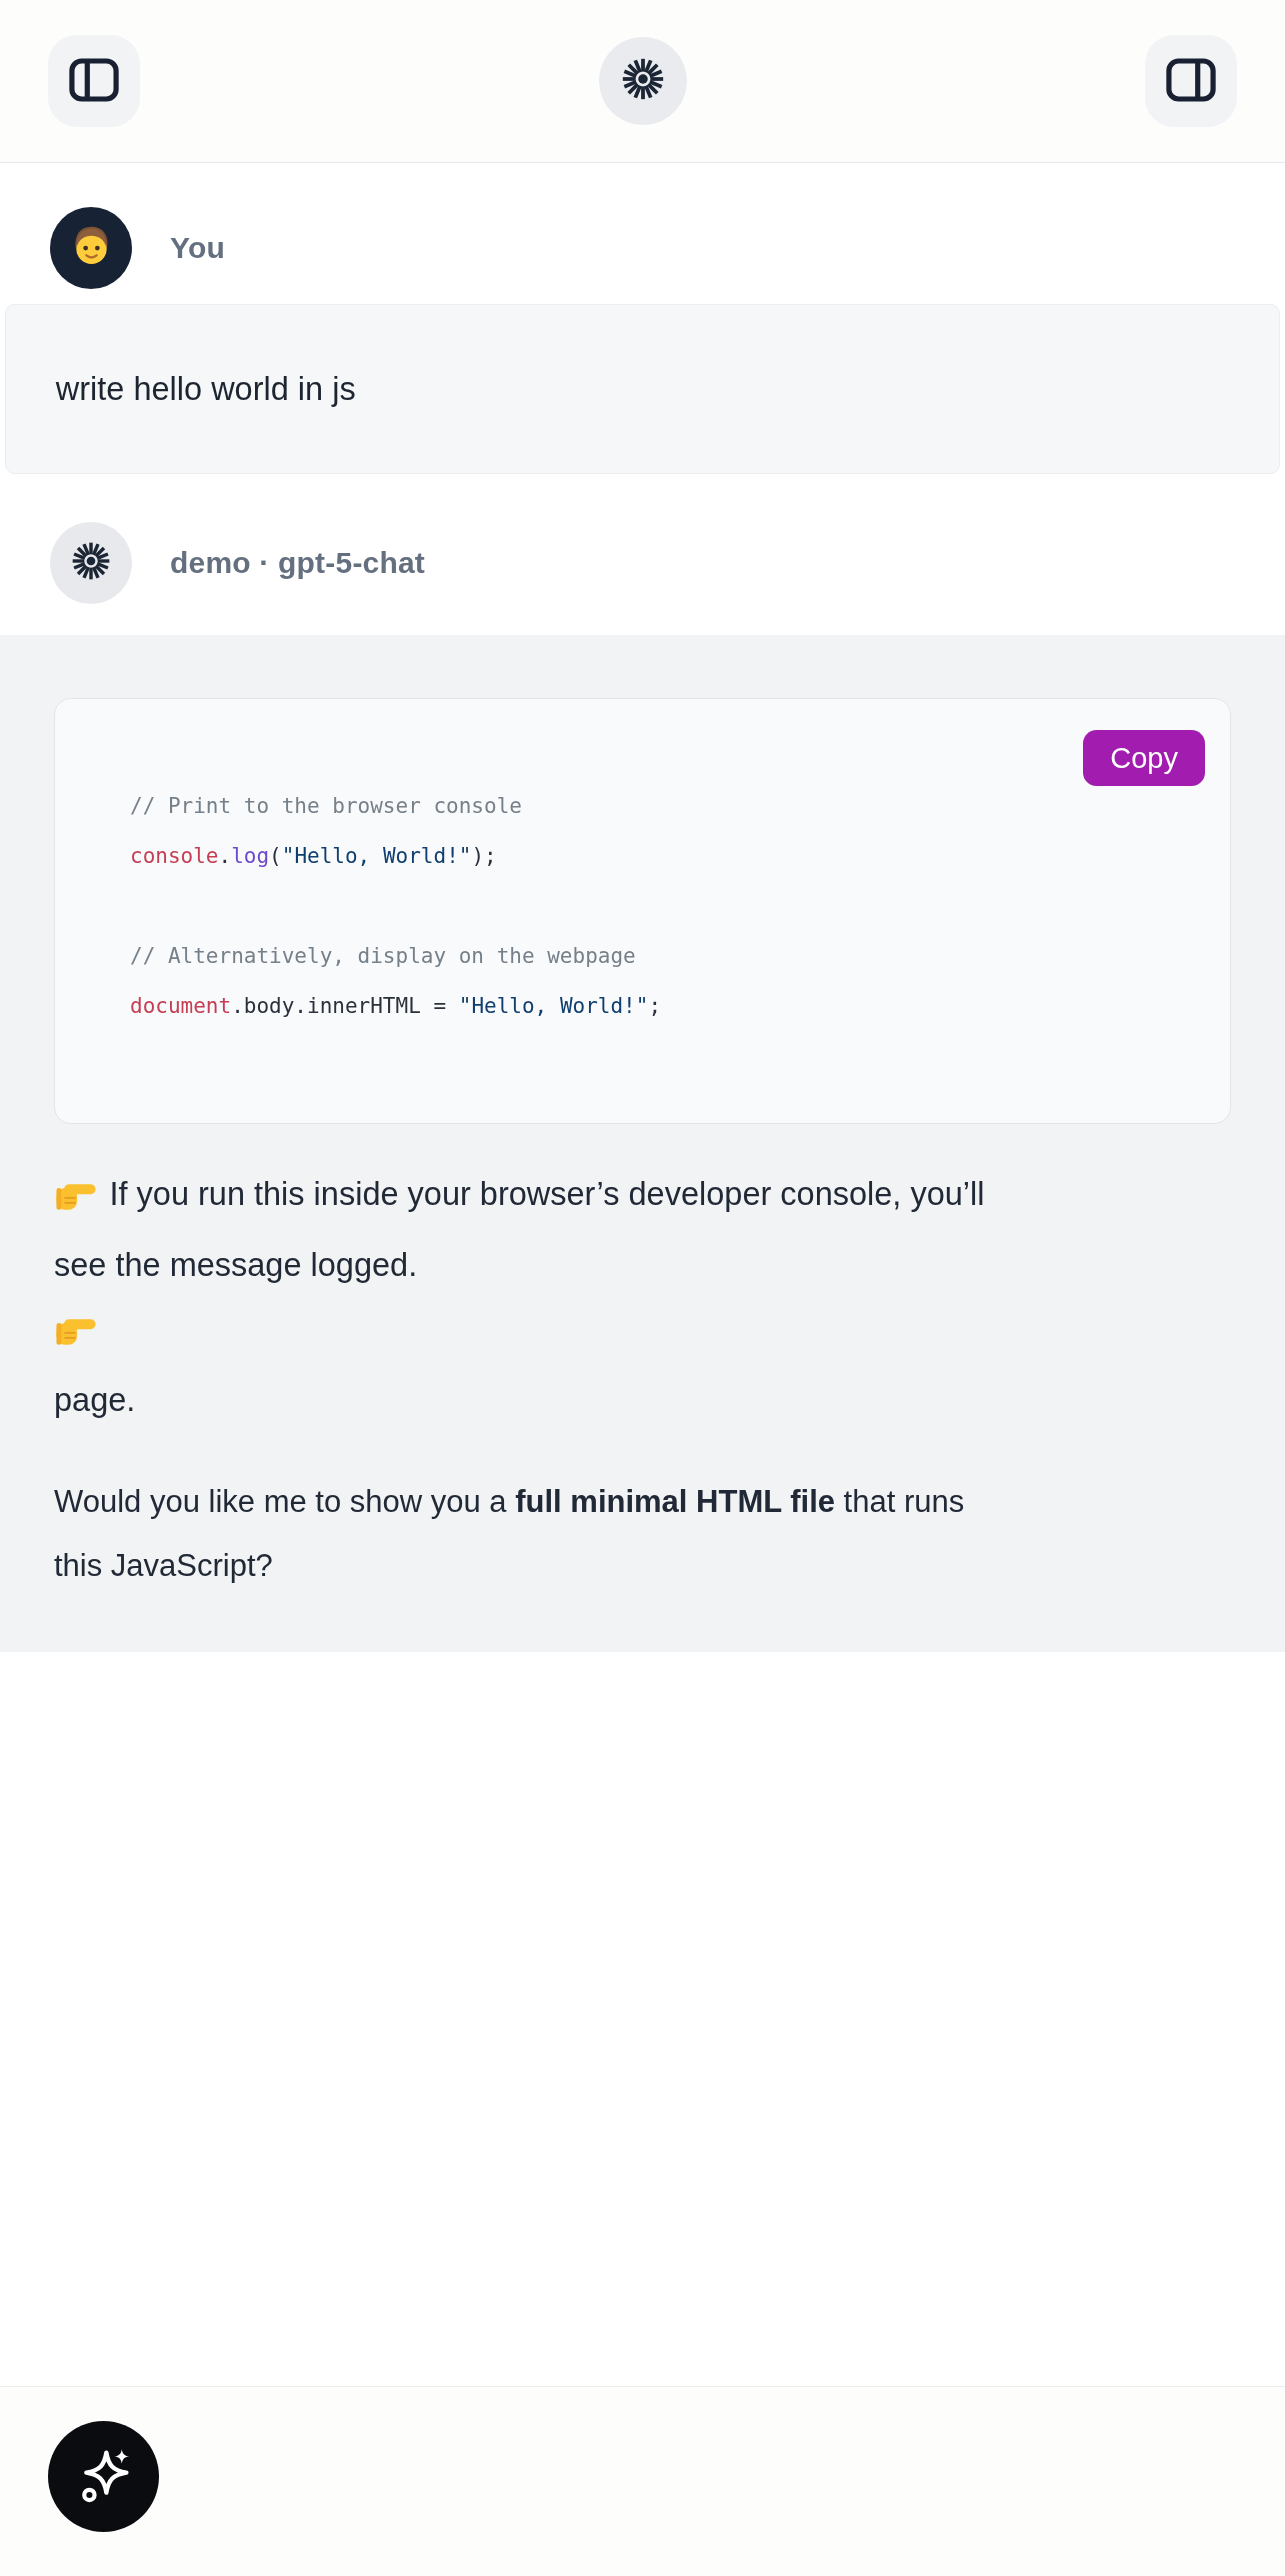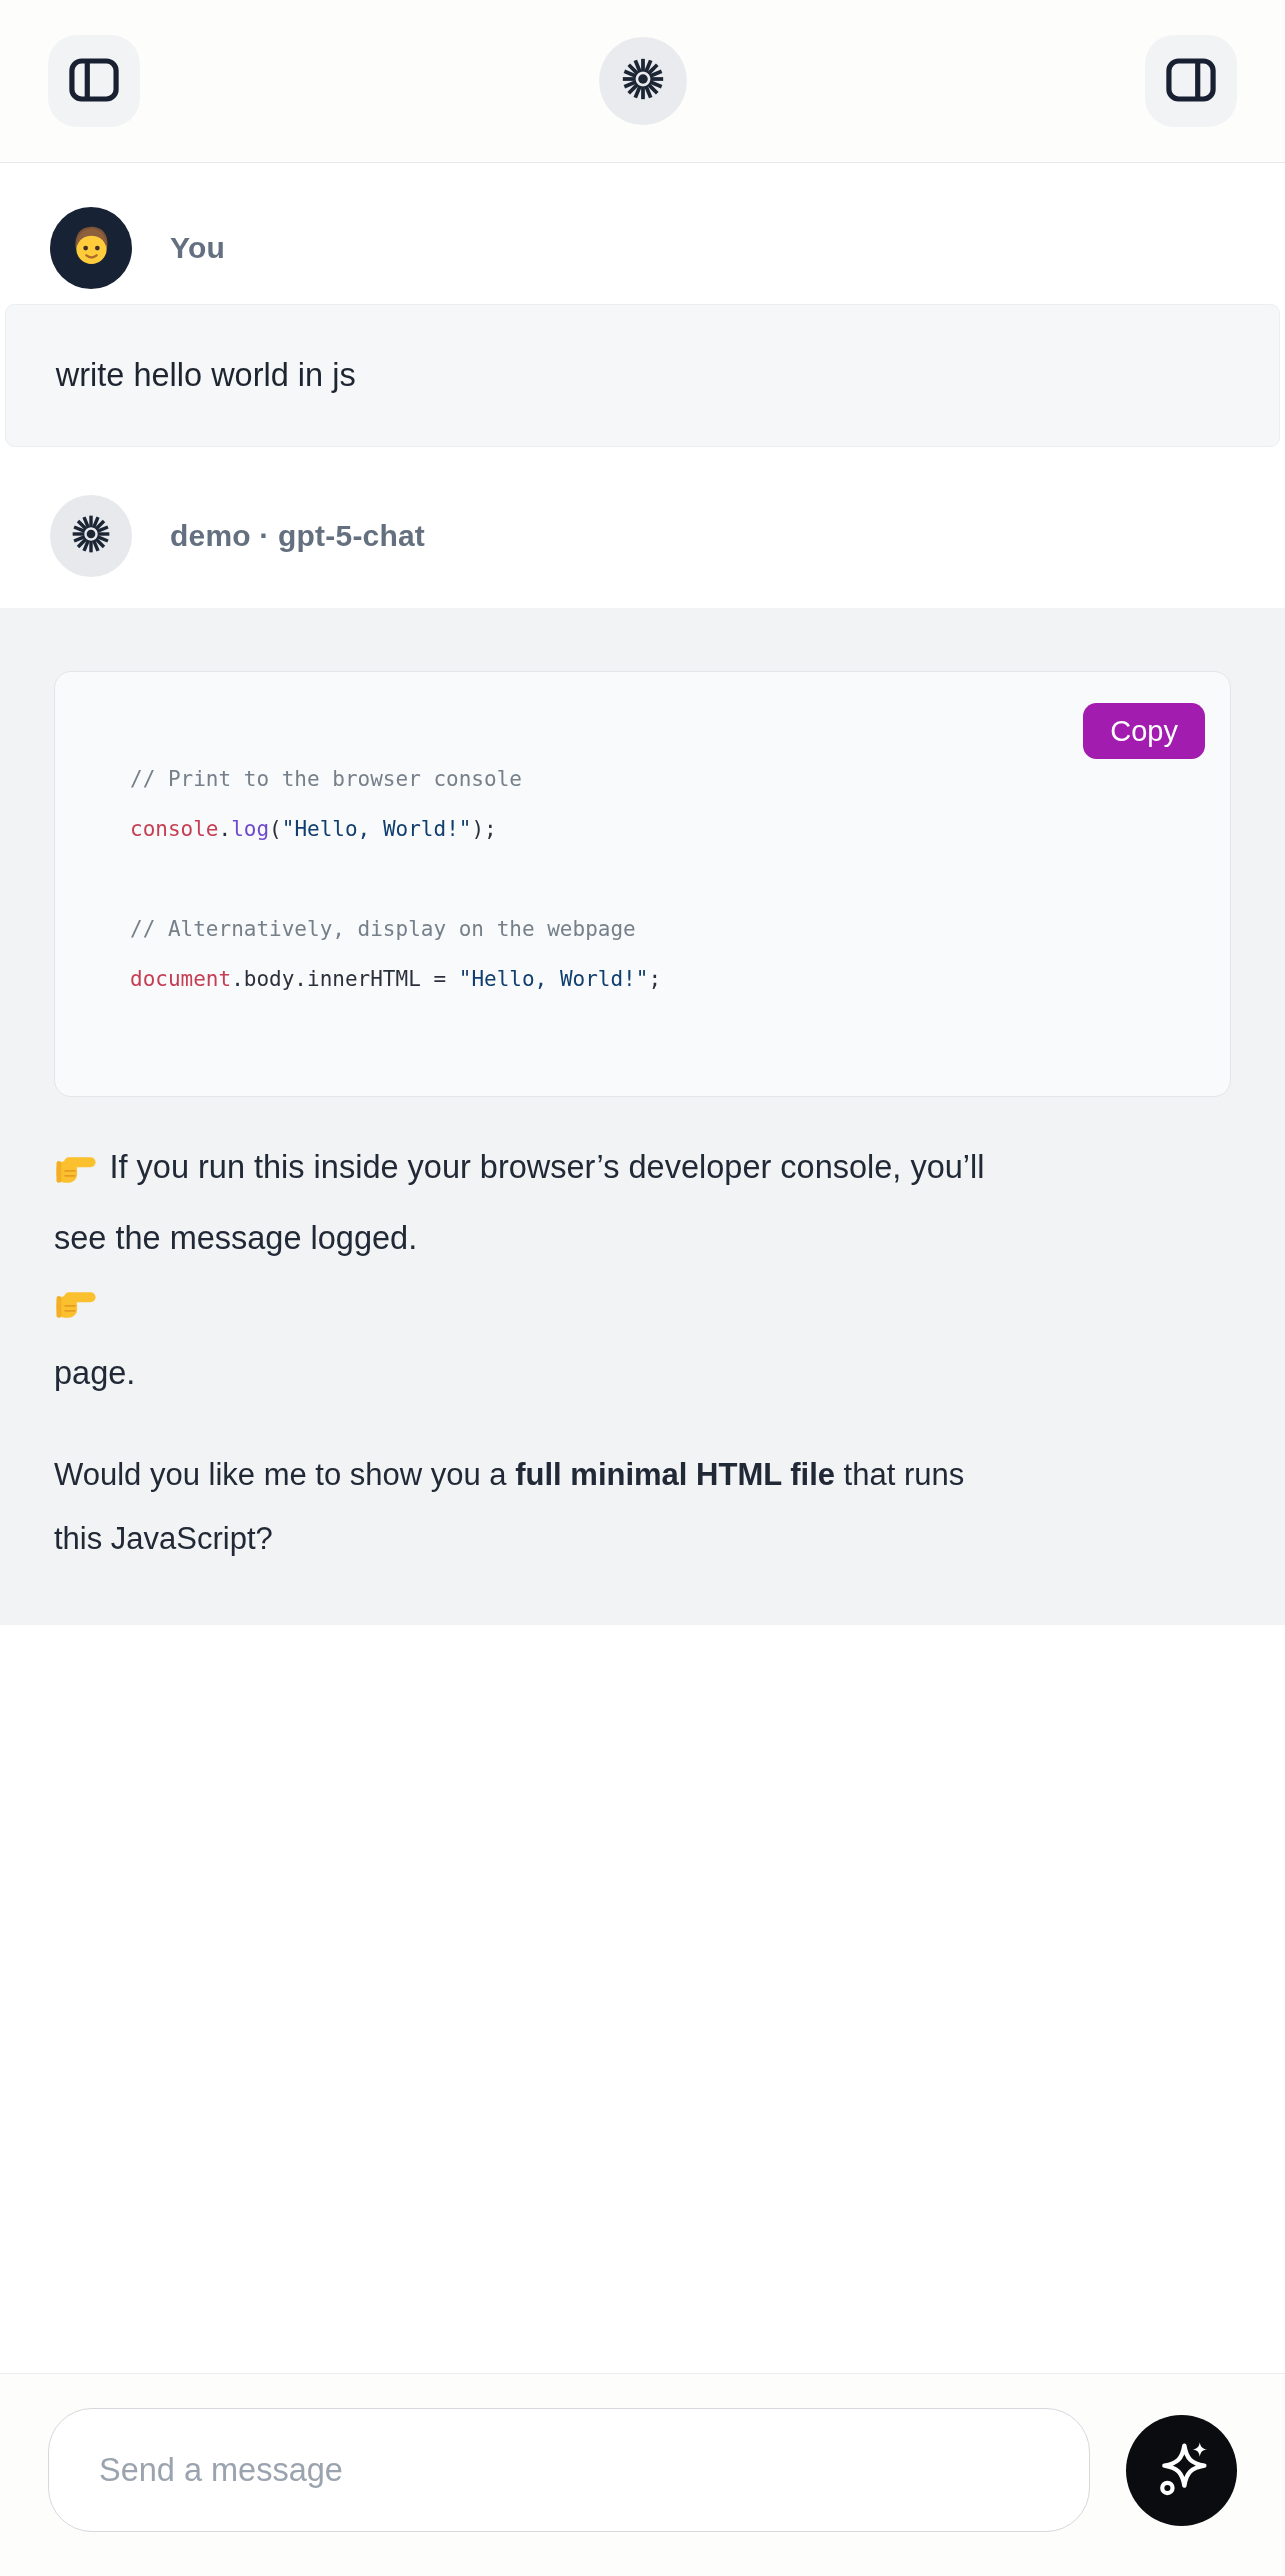--- a/index.html
+++ b/index.html
@@ -46,21 +46,21 @@
   }
   .avatar.user-avatar { background:#182235; }
   .avatar.bot-avatar { background:#e7e9ec; }
   .sender-name {
     font-size:30px; font-weight:700; color:#64707f; letter-spacing:0.2px;
   }
 
   .user-bubble-bar {
     margin:0 4.8px; background:#f6f7f9;
     border:1.9px solid #ebedef; border-radius:9.6px;
-    height:143px; display:flex; align-items:center;
+    height:170px; display:flex; align-items:center;
     padding:0 50px;
     font-size:32.5px; color:#1d2530;
   }
 
   .assistant-block {
     background:#f1f3f4;
     padding:21px 54px 54px;
   }
   .md-p { font-size:32.5px; line-height:63px; color:#212936; }
   .md-p b { font-weight:700; color:#1a222e; }
@@ -244,21 +244,20 @@
             <path d="M10 22 h9 M10 26.5 h9" stroke="#e69b22" stroke-width="1.6" stroke-linecap="round"></path>
             <rect x="2" y="13" width="4.5" height="20" rx="2.2" fill="#f3ae26"></rect>
           </svg></span><br><span>page.</span></p>
 
     <p class="question"><span>Would you like me to show you a </span><b>full minimal HTML file</b><span> that runs</span><br><span>this JavaScript?</span></p>
 
   </div>
 </div>
 
 <div class="footer">
-  <input class="composer-input" type="text" value="" placeholder="Send a message" style="">
   <button class="send-btn">
     <span>
       <svg width="61" height="61" viewBox="0 0 32 32">
         <path d="M17.5 4 C18.6 10.8 21.2 13.4 28 14.5 C21.2 15.6 18.6 18.2 17.5 25 C16.4 18.2 13.8 15.6 7 14.5 C13.8 13.4 16.4 10.8 17.5 4 Z" fill="none" stroke="#ffffff" stroke-width="2.3" stroke-linejoin="round"></path>
         <path d="M25.6 2.2 C26 4.7 26.9 5.6 29.4 6 C26.9 6.4 26 7.3 25.6 9.8 C25.2 7.3 24.3 6.4 21.8 6 C24.3 5.6 25.2 4.7 25.6 2.2 Z" fill="#ffffff"></path>
         <circle cx="8.6" cy="26.2" r="2.7" fill="none" stroke="#ffffff" stroke-width="2.2"></circle>
       </svg>
     </span>
   </button>
 </div>

